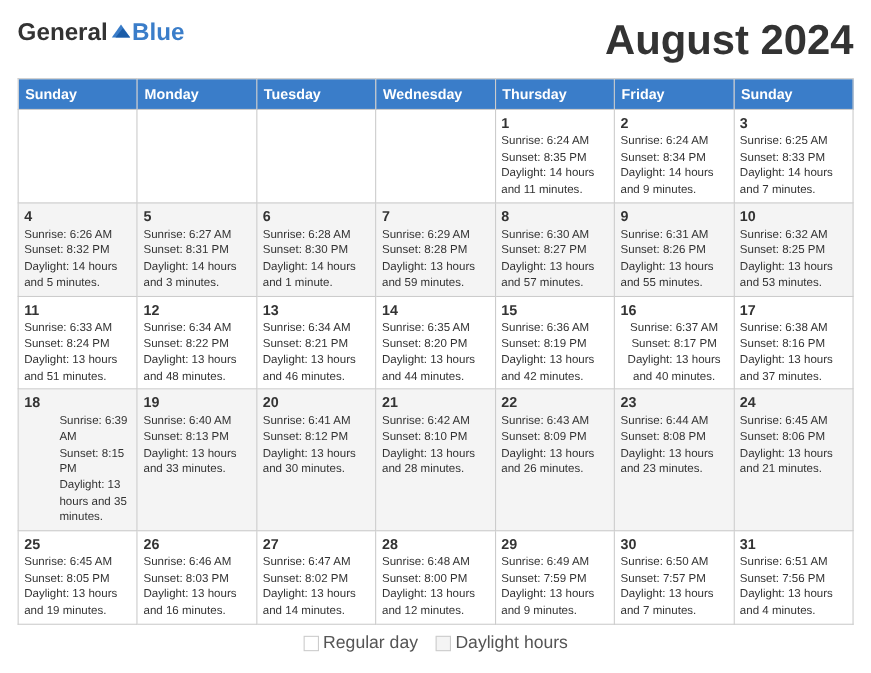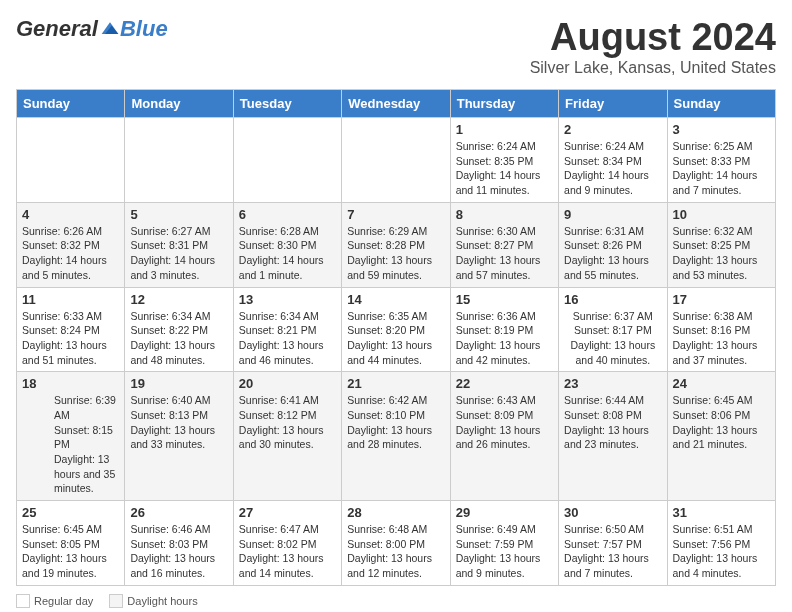--- a/index.html
+++ b/index.html
@@ -13,21 +13,20 @@
     .header {
       display: flex;
       justify-content: space-between;
       align-items: flex-start;
       margin-bottom: 12px;
     }
     .logo {
       display: flex;
       flex-direction: column;
       align-items: flex-start;
-      font-style: italic;
     }
     .logo-text {
       display: flex;
       align-items: center;
       font-size: 22px;
       font-weight: bold;
       color: #333;
     }
     .logo-general { color: #333; }
     .logo-blue { color: #3a7dc9; }
@@ -82,22 +81,23 @@
     }
     .empty-cell {
       background: #fff;
     }
     tr:nth-child(odd) td { background: #fff; }
     tr:nth-child(even) td { background: #f4f4f4; }
     thead tr th { background: #3a7dc9; }
 
     .legend {
       display: flex;
+      justify-content: center;
       margin-top: 8px;
-      font-size: 11px;
+      font-size: 16px;
       color: #555;
       gap: 16px;
     }
     .legend-item {
       display: flex;
       align-items: center;
       gap: 4px;
     }
     .legend-box {
       width: 14px;
@@ -116,21 +116,20 @@
       <span class="logo-general">General</span>
       <svg class="logo-icon" viewBox="0 0 24 24">
         <polygon points="2,18 12,4 22,18" fill="#3a7dc9"></polygon>
         <polygon points="6,18 14,8 22,18" fill="#1a5ca8"></polygon>
       </svg>
       <span class="logo-blue">Blue</span>
     </div>
   </div>
   <div class="title-block">
     <div class="month-title">August 2024</div>
-    <div class="location">Silver Lake, Kansas, United States</div>
   </div>
 </div>
 
 <table class="calendar">
   <thead>
     <tr>
     <th>Sunday</th>
         <th>Monday</th>
         <th>Tuesday</th>
         <th>Wednesday</th>

